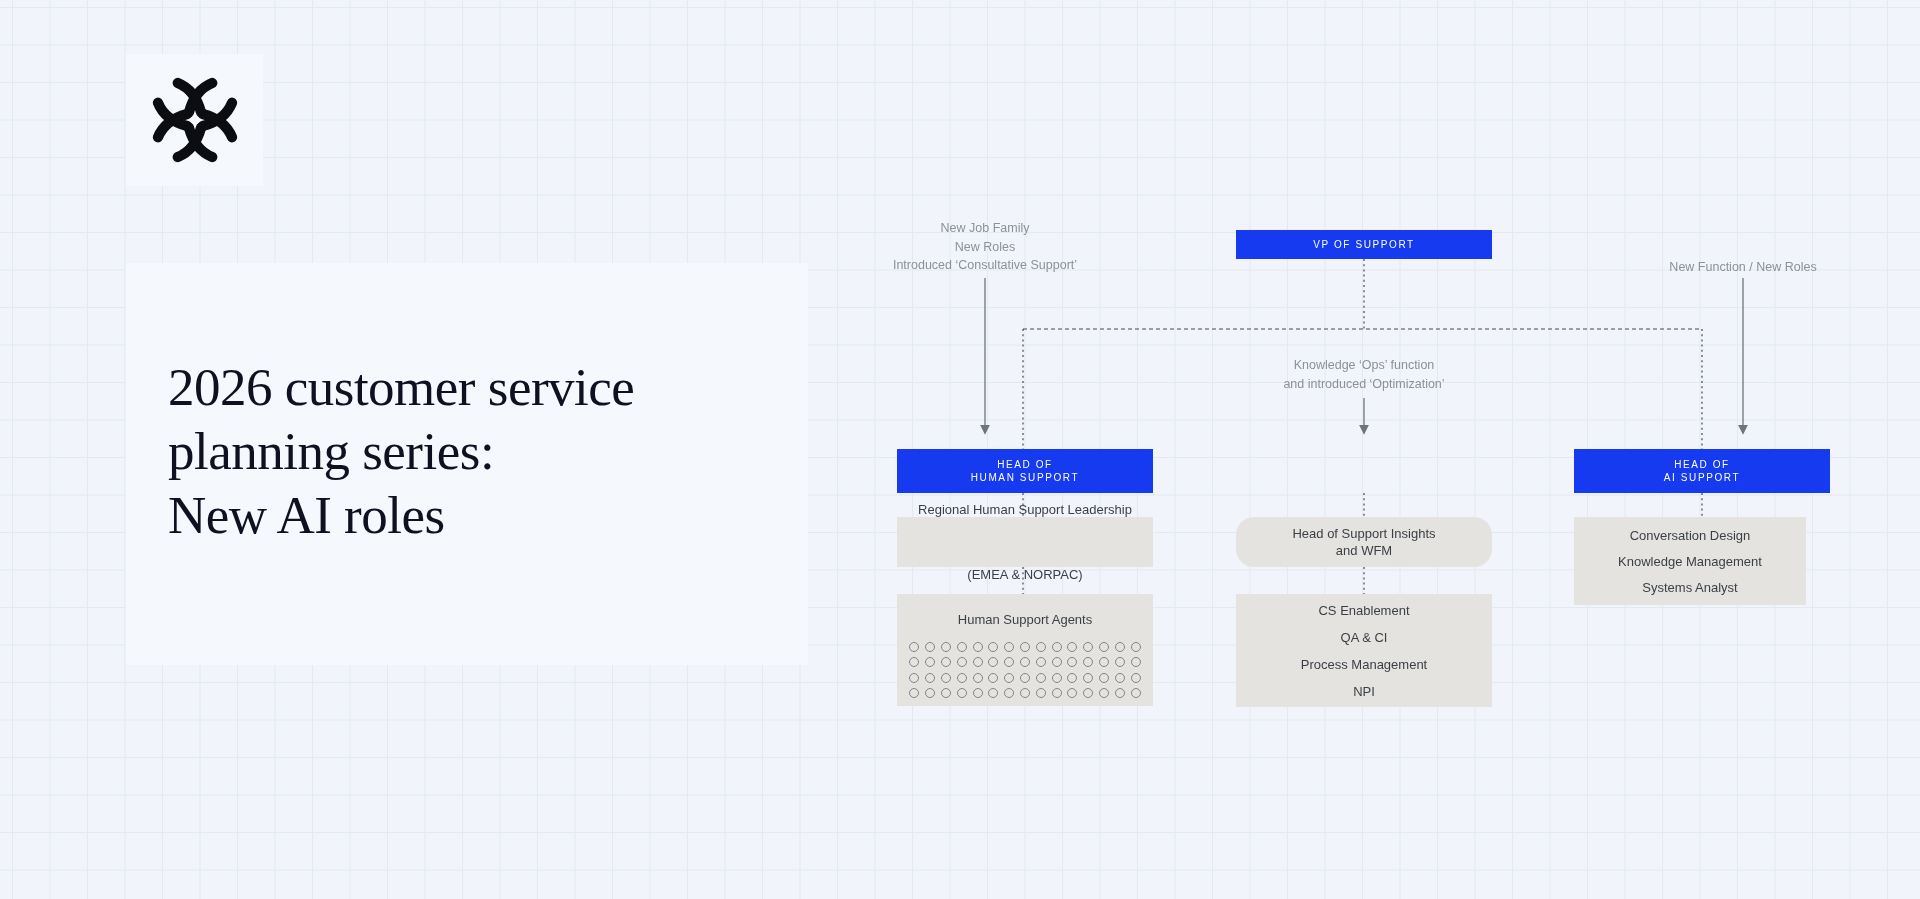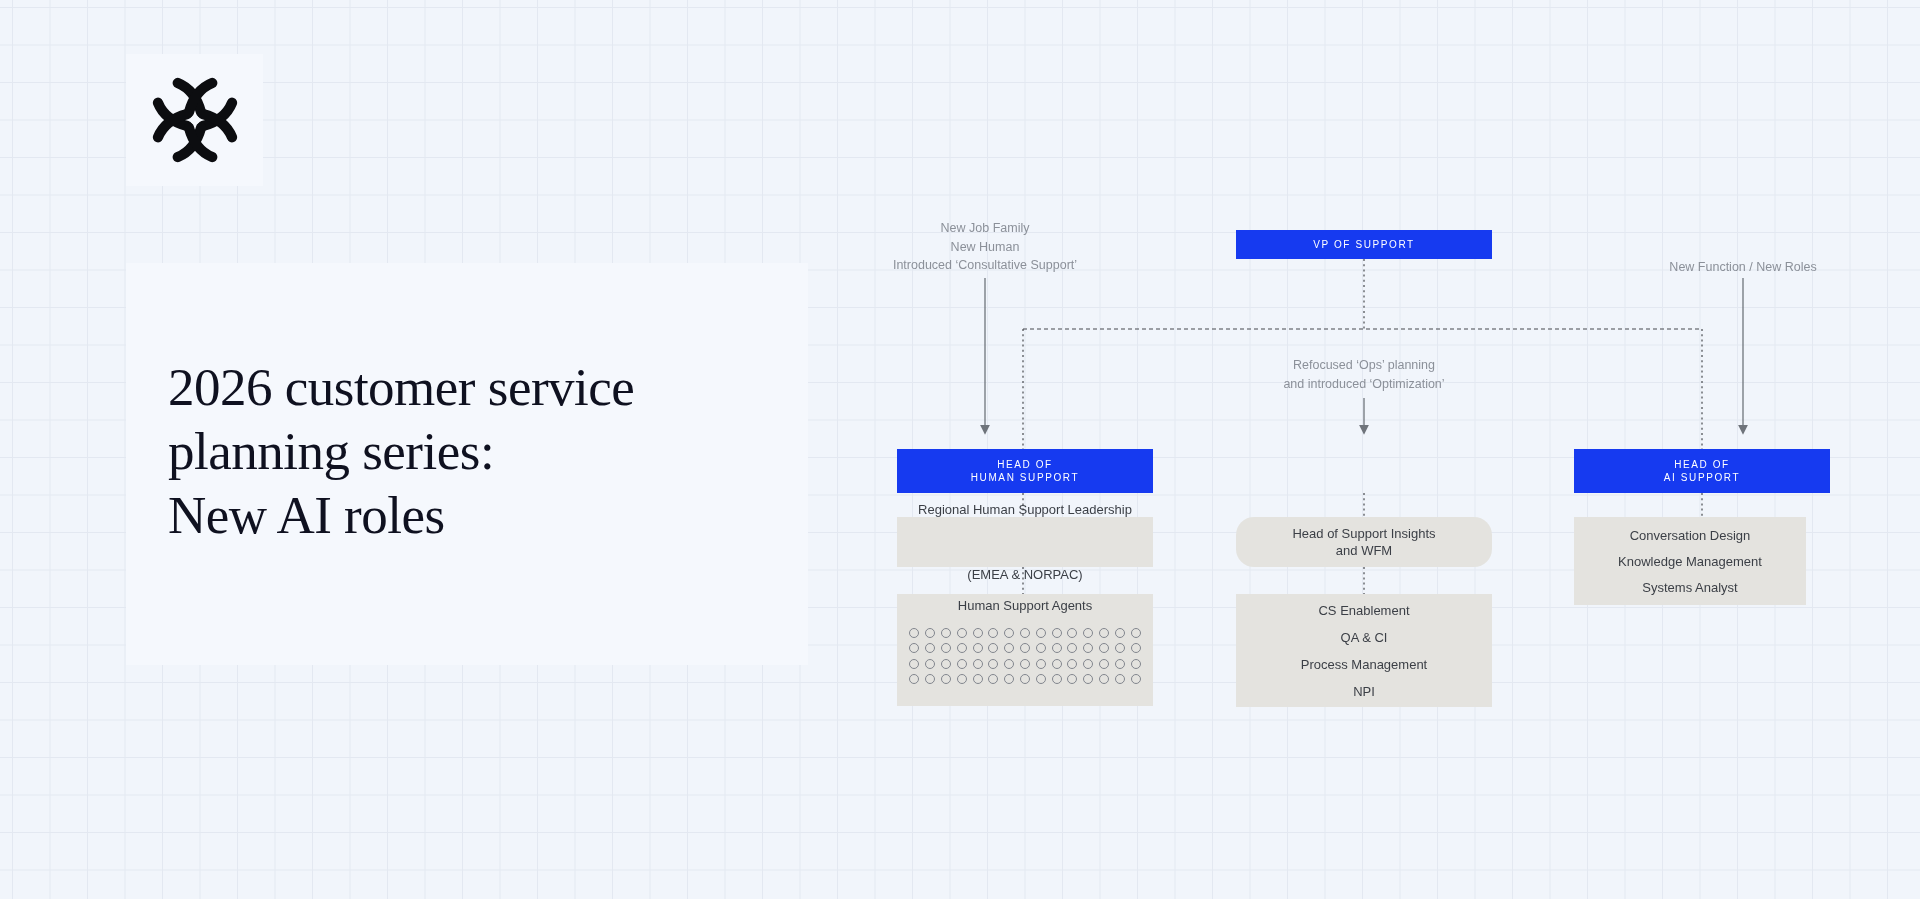--- a/index.html
+++ b/index.html
@@ -25,21 +25,21 @@
   .note { position:absolute; color:#8b9099; font-size:12.5px; line-height:18.5px;
     text-align:center; }
   .hbox { position:absolute; background:#163af0; color:#ffffff;
     display:flex; flex-direction:column; align-items:center; justify-content:center;
     font-size:10px; line-height:13.5px; letter-spacing:1.6px; text-align:center; }
   .gbox { position:absolute; background:#e4e3df; color:#3b3f46; font-size:13px;
     line-height:17px; text-align:center; display:flex; flex-direction:column;
     align-items:center; justify-content:center; }
   .gbox.list-3 { justify-content:center; gap:9px; }
   .gbox.list-4 { justify-content:center; gap:10px; }
-  .agents-box { justify-content:flex-start; padding-top:3px; }
+  .agents-box { justify-content:flex-start; padding-top:17px; }
   .dotgrid { display:grid; gap:5.4px 5.8px; margin-top:14px; }
   .dot { width:10px; height:10px; border:1.5px solid #82868e; border-radius:50%; }
 </style>
 </head>
 <body>
 
 <div class="canvas">
 
   <div class="panel logo-card">
     <svg width="86" height="86" viewBox="0 0 100 100">
@@ -92,25 +92,25 @@
 
     <g stroke="#6f747b" stroke-width="1.3" fill="none">
       <path d="M985 278 V433" marker-end="url(#arrow)"></path>
       <path d="M1364 398 V433" marker-end="url(#arrow)"></path>
       <path d="M1743 278 V433" marker-end="url(#arrow)"></path>
     </g>
   </svg>
 
   <div class="note" style="left:825px; top:219px; width:320px;">
     <div>New Job Family</div>
-    <div>New Human</div>
+    <div>New Roles</div>
     <div>Introduced ‘Consultative Support’</div>
   </div>
   <div class="note" style="left:1224px; top:356px; width:280px;">
-    <div>Refocused ‘Ops’ planning</div>
+    <div>Knowledge ‘Ops’ function</div>
     <div>and introduced ‘Optimization’</div>
   </div>
   <div class="note" style="left:1613px; top:258px; width:260px;">
     <div>New Function / New Roles</div>
   </div>
 
   <div class="hbox" style="left:1236px; top:230px; width:256px; height:29px;">
     <div>VP OF SUPPORT</div>
   </div>
 

